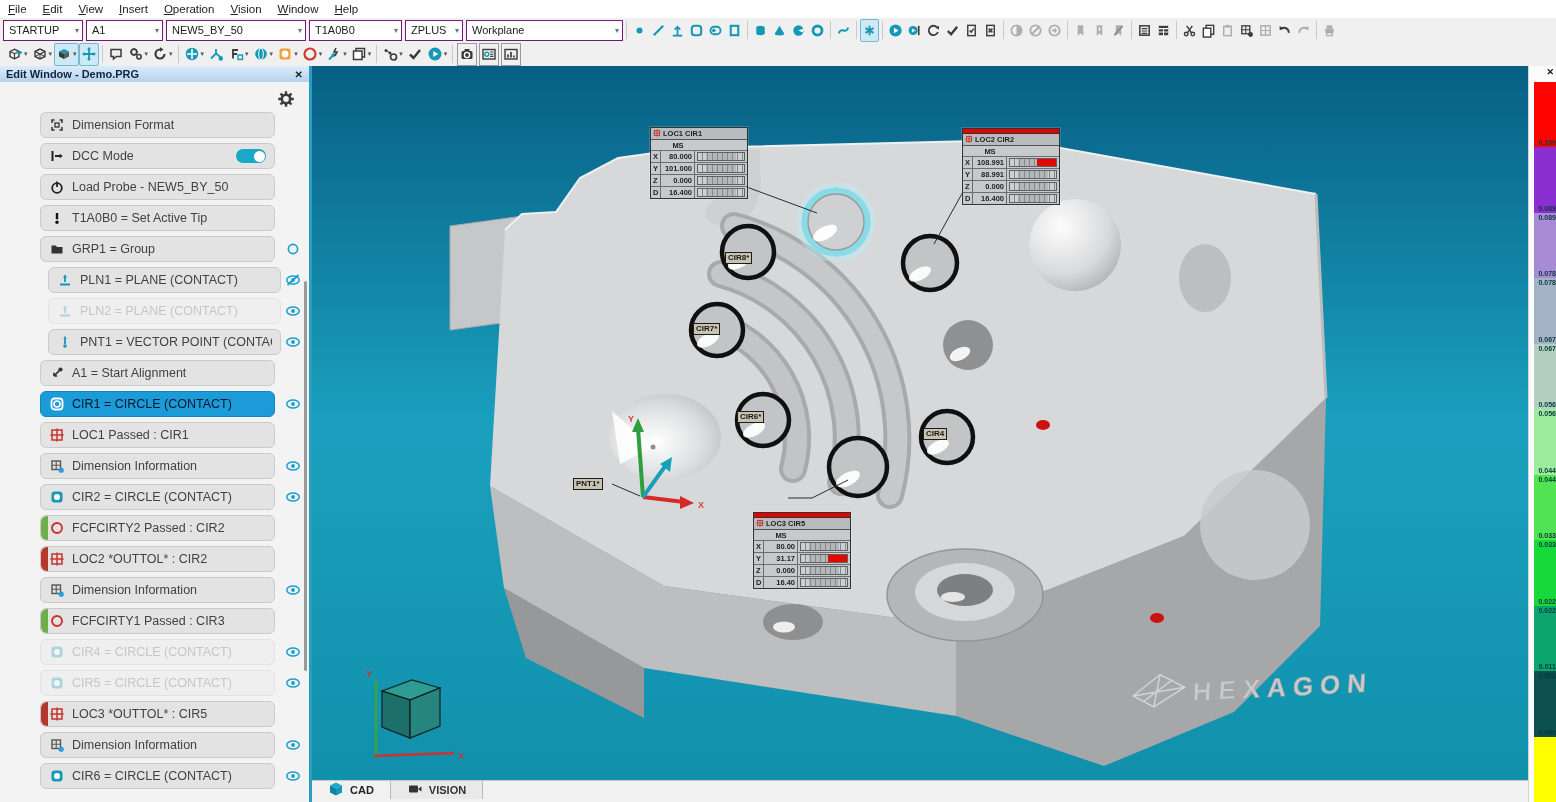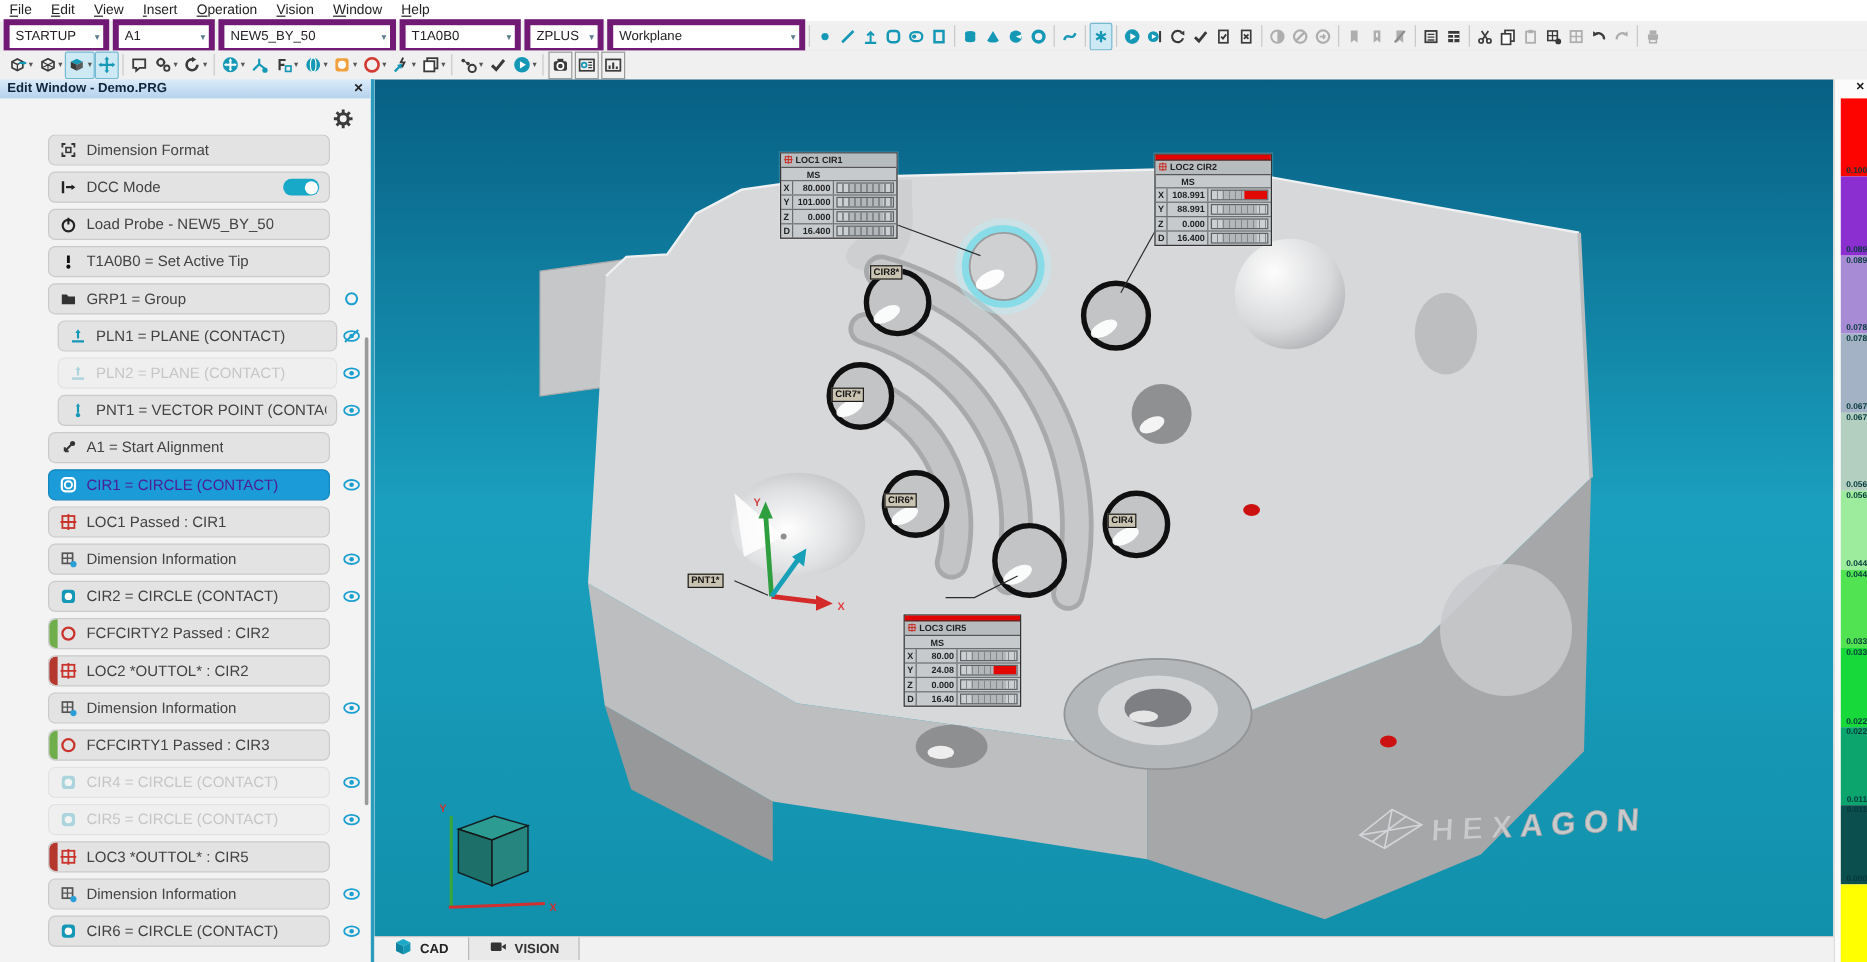--- a/index.html
+++ b/index.html
@@ -10,42 +10,42 @@
   #menubar{position:absolute;left:0;top:0;width:1556px;height:18px;background:#ffffff;
     border-bottom:1px solid #e3e3e3;display:flex;align-items:flex-end;font-size:11.5px;color:#222}
   .menu-item{padding:0 8px;height:18px;line-height:18px;cursor:default}
   .menu-item u{text-decoration:underline}
 
   
   .tbar-row{position:absolute;left:0;width:1556px;height:24px;background:#f0f0f0;
     border-bottom:1px solid #dcdcdc;display:flex;align-items:center}
   #toolbar1{top:18px}#toolbar2{top:42px}
   .combo{display:inline-flex;align-items:center;justify-content:space-between;height:19px;
-    background:#fff;border:5px solid #701a75;margin-left:3px;padding:0 3px 0 5px;font-size:11px;color:#222}
+    background:#fff;border:1px solid #701a75;margin-left:3px;padding:0 3px 0 5px;font-size:11px;color:#222}
   .combo .ca{color:#5b7d8a;font-size:8px;margin-left:3px}
   .tbtn{display:inline-flex;align-items:center;justify-content:center;height:21px;padding:0 1px;
     border:1px solid transparent;border-radius:2px}
   .tbtn.active{background:#cde9f3;border-color:#74b9d3}
   .tbtn .dd{font-size:7px;color:#555;margin-left:1px}
   .sep{width:1px;height:18px;background:#c9c9c9;margin:0 3px;flex:0 0 1px}
   .tbtn svg{display:block}
 
   
   #editwin{position:absolute;left:0;top:66px;width:309px;height:736px;background:#f3f3f3;
     border-right:3px solid #2b9cbe;overflow:hidden}
   .ew-title{height:16px;background:linear-gradient(#dcecfa,#b4d2ec);display:flex;align-items:center;
     justify-content:space-between;padding:0 6px;font-size:11px;font-weight:bold;color:#10243c}
   .ew-close{font-size:10px;color:#222;cursor:default}
   .ew-gear{position:absolute;top:24px;right:14px;width:18px;height:18px}
   #ew-items{position:absolute;top:46px;left:40px;right:8px;bottom:0;overflow:hidden}
   .pillrow{position:relative;height:26px;margin-bottom:5px}
   .pill{position:absolute;left:0;right:26px;top:0;bottom:0;background:#e3e3e4;border:1px solid #cacaca;
     border-radius:6px;display:flex;align-items:center;gap:7px;padding:0 8px;font-size:12.5px;color:#424242;overflow:hidden;white-space:nowrap}
   .ind .pill{left:8px;right:20px}
-  .pill.sel{background:#1b9bd7;border-color:#1486be;color:#4c1d95}
+  .pill.sel{background:#1b9bd7;border-color:#1486be;color:#0f172a}
   .pill.dis{background:#efefef;border-color:#e2e2e2;color:#c6c6c6}
   .pill.dis .picon svg{opacity:.3}
   .stripe{position:absolute;left:0;top:0;bottom:0;width:7px;border-radius:6px 0 0 6px}
   .picon{flex:0 0 16px;height:16px}
   .plabel{overflow:hidden;white-space:nowrap}
   .tog{width:30px;height:14px;border-radius:7px;background:#18a8c8;position:relative;margin-left:auto;flex:0 0 30px}
   .tog:after{content:"";position:absolute;right:1.5px;top:1.5px;width:11px;height:11px;border-radius:50%;background:#fff}
   .reye{position:absolute;right:0;top:5px;width:16px;height:16px}
   .ew-scroll{position:absolute;right:2px;top:215px;width:3px;height:390px;background:#9a9a9a;border-radius:2px}
 
@@ -998,35 +998,35 @@
             <span class="ms">MS</span>
             <span></span>
           </div>
           <div class="trow">
             <span class="ax">X</span>
             <span class="val">80.00</span>
             <span class="tbar"></span>
           </div>
           <div class="trow">
             <span class="ax">Y</span>
-            <span class="val">24.08</span>
+            <span class="val">31.17</span>
             <span class="tbar out"></span>
           </div>
           <div class="trow">
             <span class="ax">Z</span>
             <span class="val">0.000</span>
             <span class="tbar"></span>
           </div>
           <div class="trow">
             <span class="ax">D</span>
             <span class="val">16.40</span>
             <span class="tbar"></span>
           </div>
         </div>
-        <div class="ftag" style="left:413px;top:155px">CIR8*</div>
+        <div class="ftag" style="left:413px;top:186px">CIR8*</div>
         <div class="ftag" style="left:381px;top:257px">CIR7*</div>
         <div class="ftag" style="left:425px;top:345px">CIR6*</div>
         <div class="ftag" style="left:611px;top:362px">CIR4</div>
         <div class="ftag" style="left:261px;top:412px">PNT1*</div>
       </div>
   </div>
 
   <div id="scalebar">
     <div class="scale-close">✕</div>
     <div id="scale-segments">

